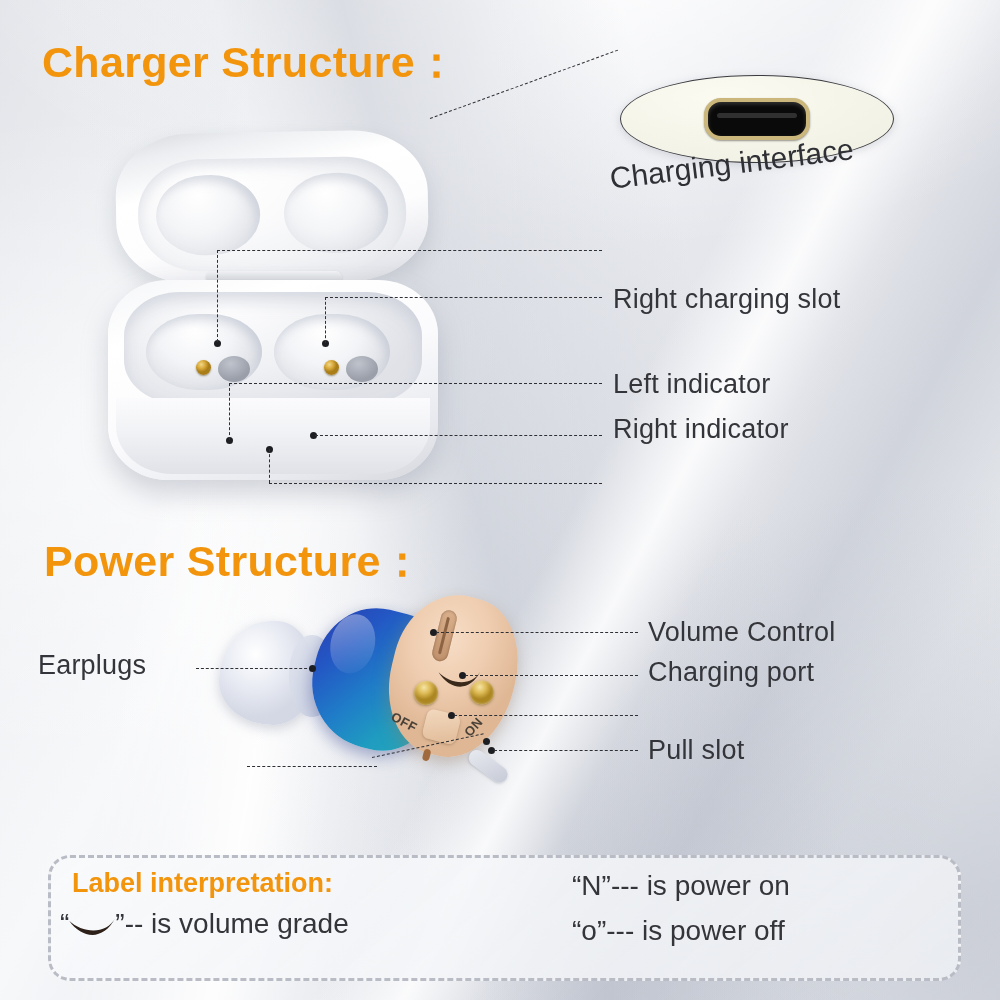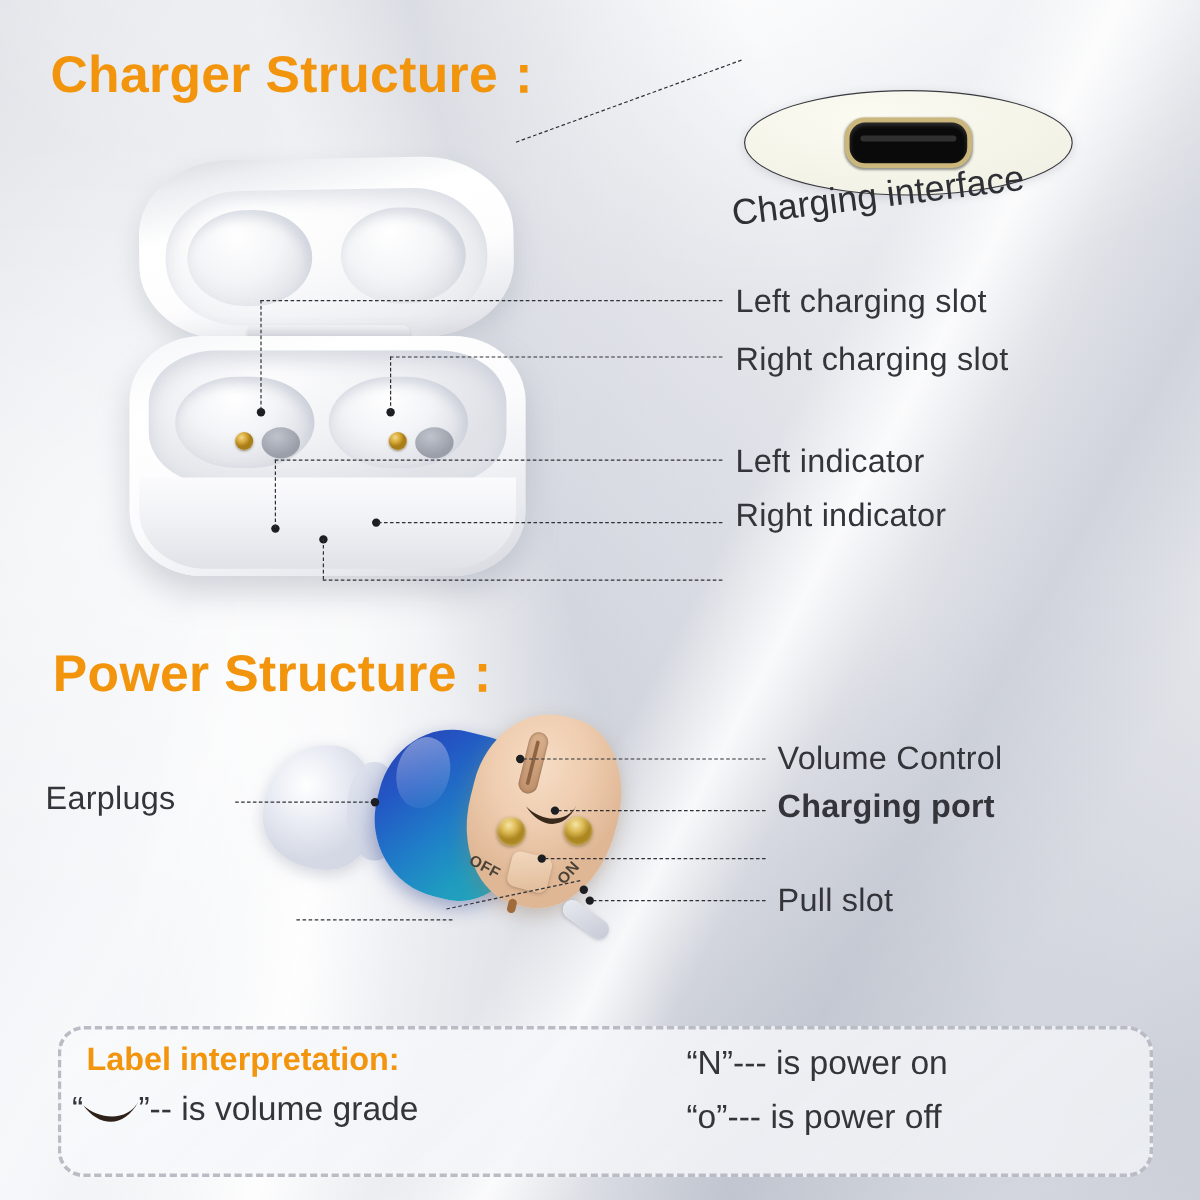--- a/index.html
+++ b/index.html
@@ -286,21 +286,20 @@
   <div class="v-dash lead" style="left:229px;top:383px;height:57px;"></div>
   <div class="h-dash lead" style="left:229px;top:383px;width:373px;"></div>
 
   <div class="dot lead" style="left:310px;top:432px;"></div>
   <div class="h-dash lead" style="left:315px;top:435px;width:287px;"></div>
 
   <div class="dot lead" style="left:266px;top:446px;"></div>
   <div class="v-dash lead" style="left:269px;top:449px;height:34px;"></div>
   <div class="h-dash lead" style="left:269px;top:483px;width:333px;"></div>
 
-  <div class="callout" style="left:613px;top:236px;">Left charging slot</div>
   <div class="callout" style="left:613px;top:284px;">Right charging slot</div>
   <div class="callout" style="left:613px;top:369px;">Left indicator</div>
   <div class="callout" style="left:613px;top:414px;">Right indicator</div>
 
   <div class="section-title" id="title-device">Power Structure：</div>
 
   <div id="device">
     <div class="ear-tip"></div>
     <div class="ear-collar"></div>
     <div class="shell-blue"></div>
@@ -324,21 +323,21 @@
   <div class="h-dash lead" style="left:247px;top:766px;width:130px;"></div>
   <div class="h-dash lead" style="left:372px;top:757px;width:114px;transform:rotate(-12deg);transform-origin:left center;"></div>
   <div class="dot lead" style="left:483px;top:738px;"></div>
 
   <div class="dot lead" style="left:430px;top:629px;"></div>
   <div class="h-dash lead" style="left:436px;top:632px;width:202px;"></div>
   <div class="callout" style="left:648px;top:617px;">Volume Control</div>
 
   <div class="dot lead" style="left:459px;top:672px;"></div>
   <div class="h-dash lead" style="left:465px;top:675px;width:173px;"></div>
-  <div class="callout" style="left:648px;top:657px;font-weight:bold;">Charging port</div>
+  <div class="callout" style="left:648px;top:657px;">Charging port</div>
 
   <div class="dot lead" style="left:448px;top:712px;"></div>
   <div class="h-dash lead" style="left:454px;top:715px;width:184px;"></div>
 
   <div class="dot lead" style="left:488px;top:747px;"></div>
   <div class="h-dash lead" style="left:494px;top:750px;width:144px;"></div>
   <div class="callout" style="left:648px;top:735px;">Pull slot</div>
 
   <div id="legend-box"></div>
   <div id="legend-title">Label interpretation:</div>

